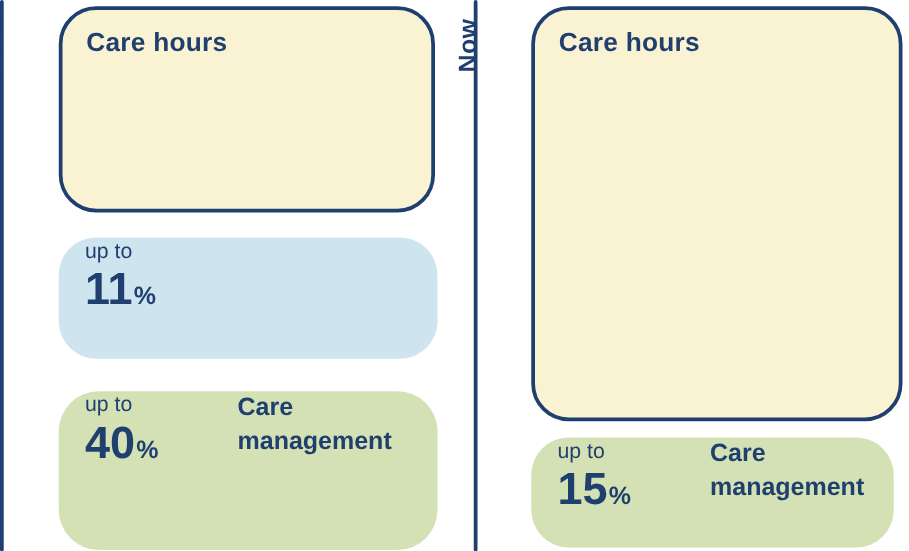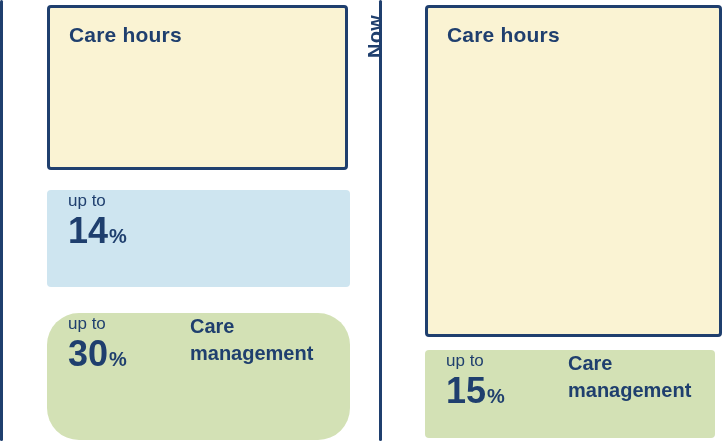--- a/index.html
+++ b/index.html
@@ -37,21 +37,21 @@
     transform-origin: 0 100%;
     transform: rotate(-90deg);
   }
   .vlabel-before { left: 9px;   top: 52px; }
   .vlabel-now    { left: 389px; top: 30px; }
 
   
   .card {
     position: absolute;
     box-sizing: border-box;
-    border-radius: 4px;
+    border-radius: 30px;
   }
   .card-outline {
     background: var(--cream);
     border: 3px solid var(--navy);
   }
   .card-title {
     font-size: 21px;
     font-weight: 600;
     letter-spacing: 0.2px;
     padding: 15px 0 0 19px;
@@ -97,30 +97,30 @@
   <div class="vlabel vlabel-now">Now</div>
 
   <div class="card card-outline pos-before-hours">
     <div class="card-title">Care hours</div>
   </div>
 
   <div class="card stat stat-blue pos-before-package">
     <div class="stat-num">
       <div class="stat-prefix">up to</div>
       <div>
-        <span class="stat-value">14</span><span class="stat-unit">%</span>
+        <span class="stat-value">11</span><span class="stat-unit">%</span>
       </div>
     </div>
   </div>
 
   <div class="card stat stat-green pos-before-care">
     <div class="stat-num">
       <div class="stat-prefix">up to</div>
       <div>
-        <span class="stat-value">30</span><span class="stat-unit">%</span>
+        <span class="stat-value">40</span><span class="stat-unit">%</span>
       </div>
     </div>
     <div class="stat-label">Care management</div>
   </div>
 
   <div class="card card-outline pos-now-hours">
     <div class="card-title">Care hours</div>
   </div>
 
   <div class="card stat stat-green pos-now-care">

